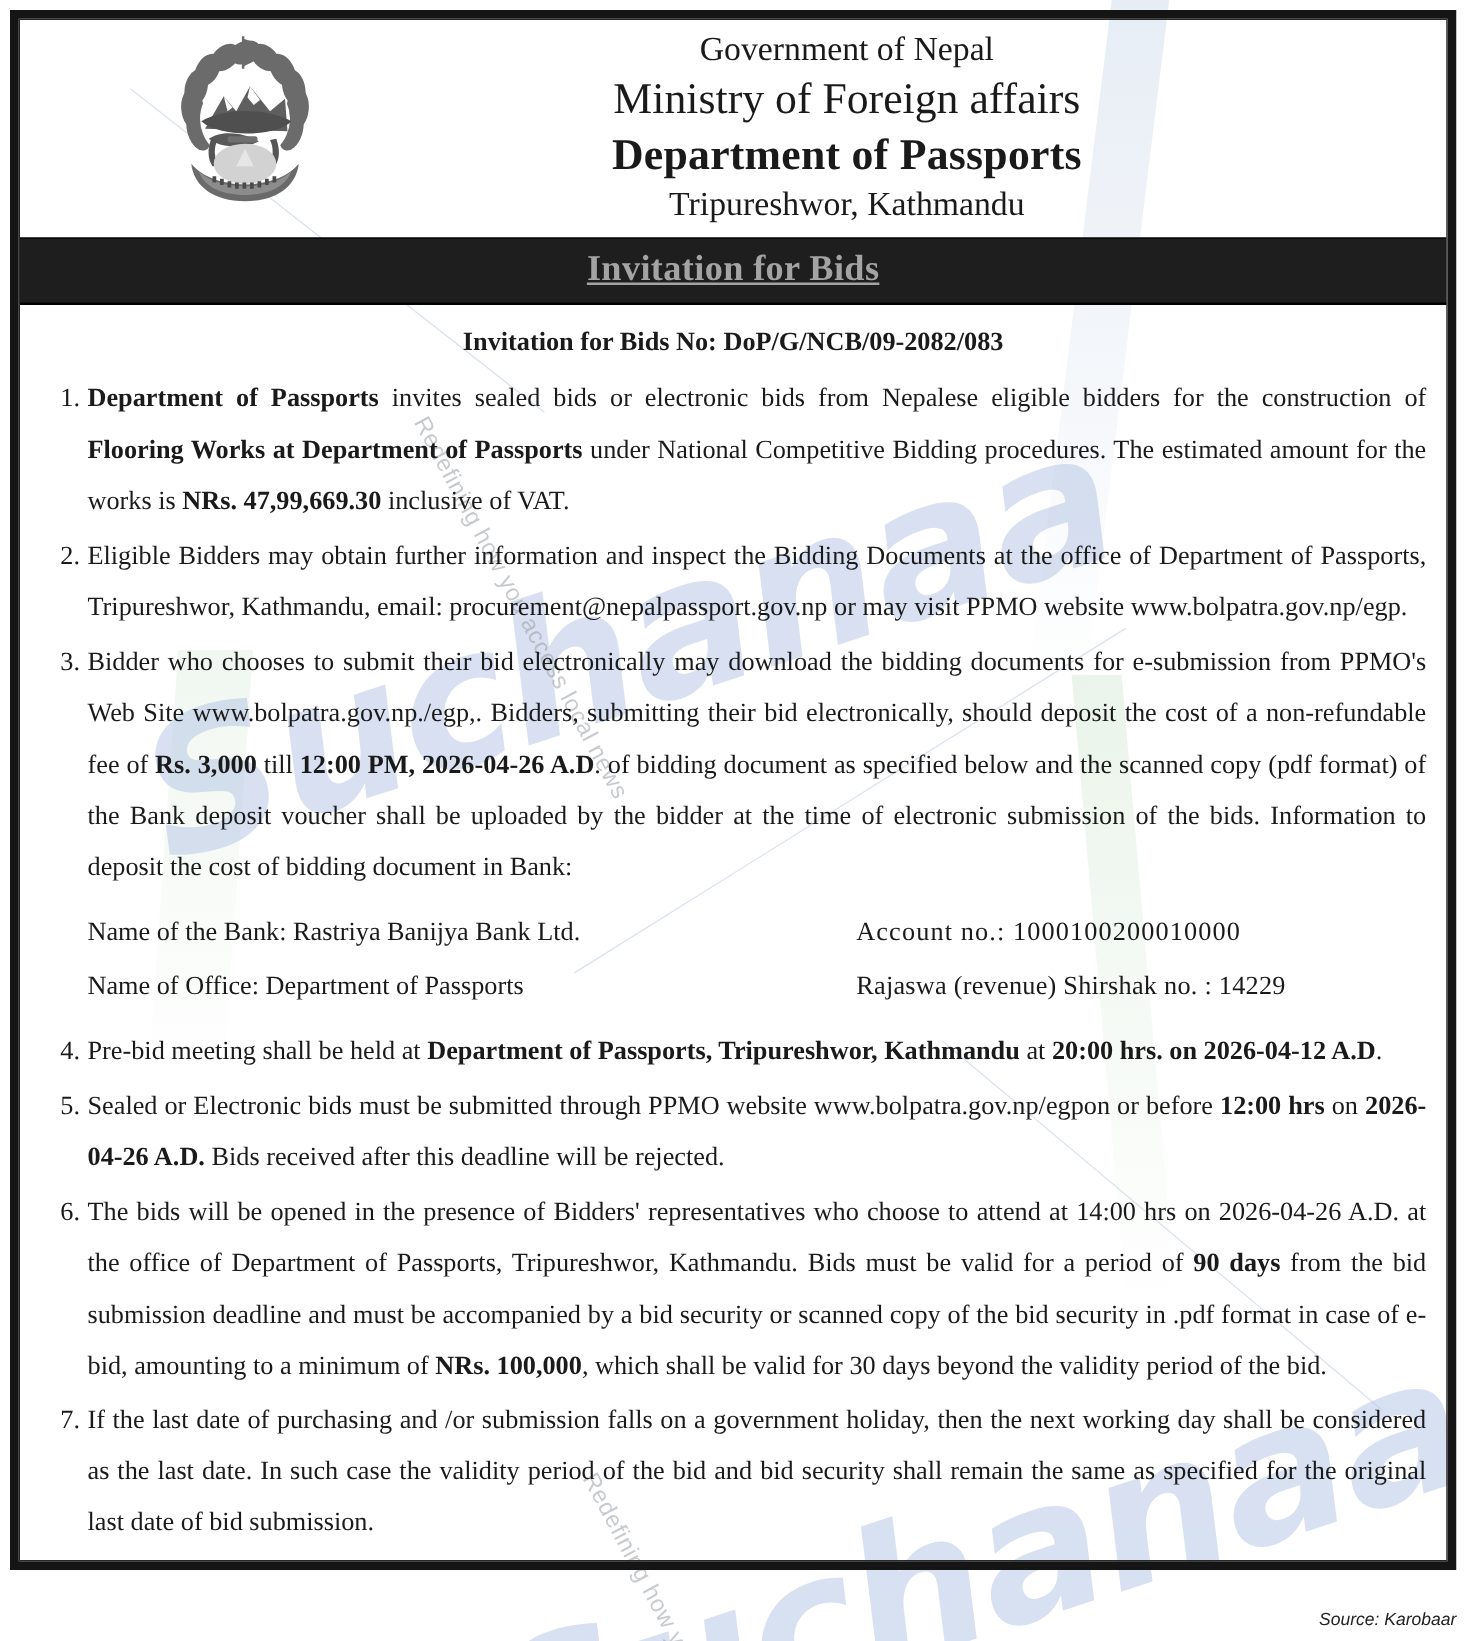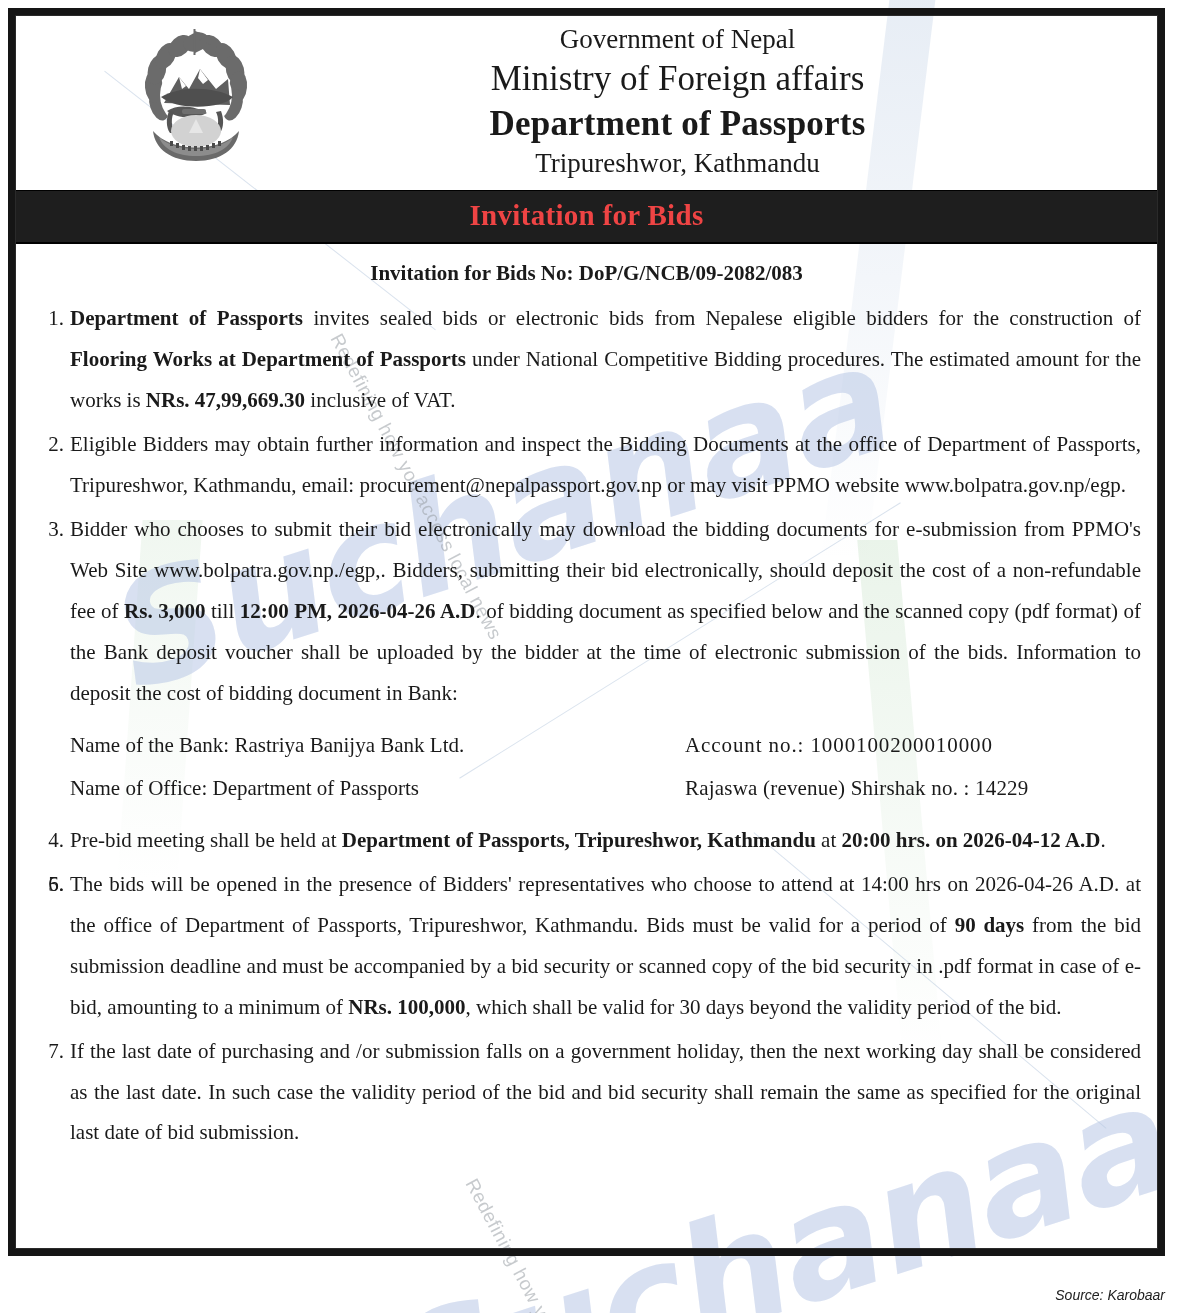--- a/index.html
+++ b/index.html
@@ -108,28 +108,29 @@
     line-height: 1.18;
   }
   .t-gov   { font-size: 27px; font-weight: 400; }
   .t-min   { font-size: 35px; font-weight: 400; margin-top: 2px; }
   .t-dept  { font-size: 35px; font-weight: 700; margin-top: 4px; letter-spacing: .2px; }
   .t-addr  { font-size: 27px; font-weight: 400; margin-top: 4px; }
 
   
   .banner {
     background: #1e1e1e;
-    color: #ef4444;
+    color: #a3a3a3;
     text-align: center;
     font-size: 29px;
     font-weight: 700;
     padding: 8px 0 10px 0;
     letter-spacing: .3px;
     border-top: 1px solid #000;
     border-bottom: 2px solid #000;
+    text-decoration: underline;
   }
 
   
   .body-wrap {
     padding: 14px 16px 17px 16px;
     position: relative;
   }
   .sub-head {
     text-align: center;
     font-weight: 700;
@@ -287,21 +288,21 @@
             <div class="bank-line">Name of Office: Department of Passports</div>
           </div>
       <div class="bank-col-r" id="bank-right">
             <div class="bank-line">Account  no.:  1000100200010000</div>
             <div class="bank-line">Rajaswa (revenue) Shirshak no. : 14229</div>
           </div>
     </div>
 
     <ol class="clauses" id="clauses-bottom">
           <li><span class="num">4.</span><span><span>Pre-bid meeting shall be held at </span><b>Department of Passports, Tripureshwor, Kathmandu</b><span> at </span><b>20:00 hrs. on 2026-04-12 A.D</b><span>.</span></span></li>
-          <li><span class="num">5.</span></li>
+          <li><span class="num">5.</span><span><span>Sealed or Electronic bids must be submitted through PPMO website www.bolpatra.gov.np/egpon or before </span><b>12:00 hrs</b><span> on </span><b>2026-04-26 A.D.</b><span> Bids received after this deadline will be rejected.</span></span></li>
           <li><span class="num">6.</span><span><span>The bids will be opened in the presence of Bidders' representatives who choose to attend at 14:00 hrs on 2026-04-26 A.D. at the office of Department of Passports, Tripureshwor, Kathmandu. Bids must be valid for a period of </span><b>90 days</b><span> from the bid submission deadline and must be accompanied by a bid security or scanned copy of the bid security in .pdf format in case of e-bid, amounting to a minimum of </span><b>NRs. 100,000</b><span>, which shall be valid for 30 days beyond the validity period of the bid.</span></span></li>
           <li><span class="num">7.</span><span><span>If the last date of purchasing and /or submission falls on a government holiday, then the next working day shall be considered as the last date. In such case the validity period of the bid and bid security shall remain the same as specified for the original last date of bid submission.</span></span></li>
         </ol>
 
   </div>
  </div>
 </div>
 
 <div class="source">Source: Karobaar</div>
 

